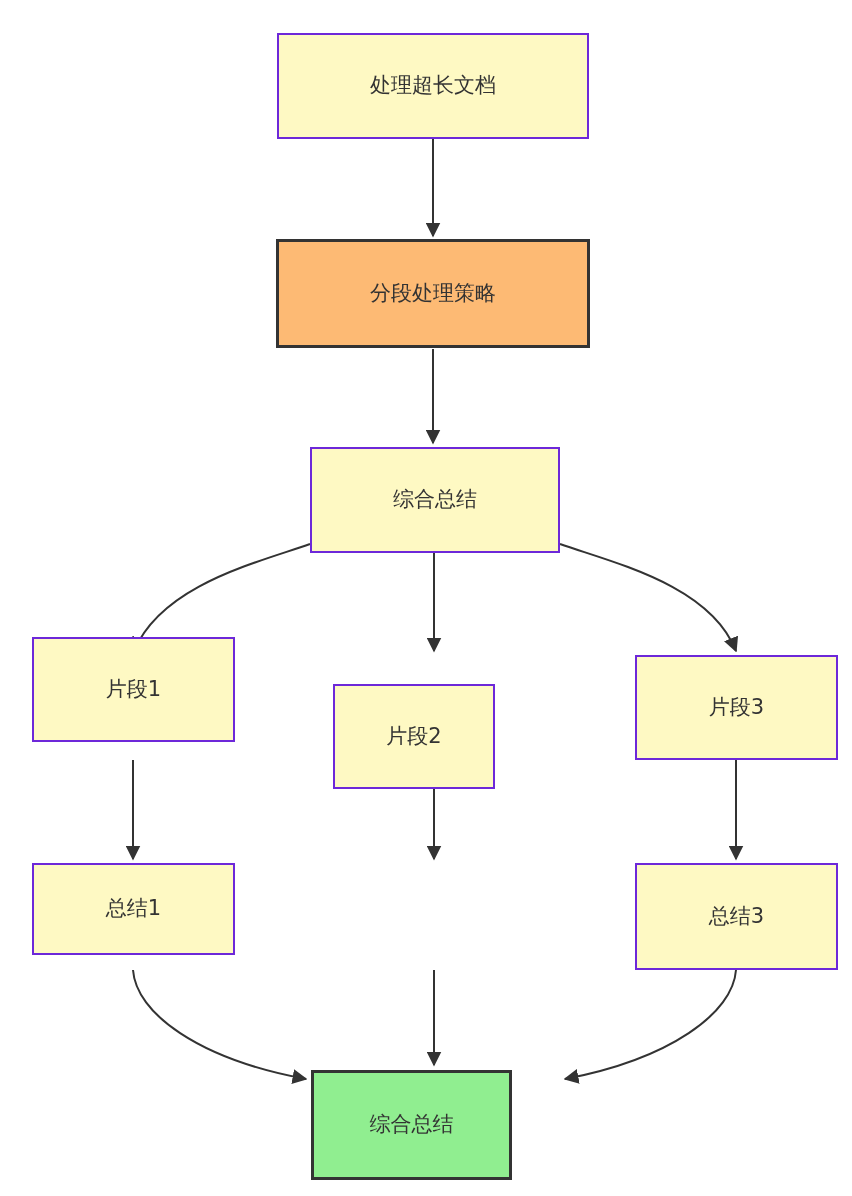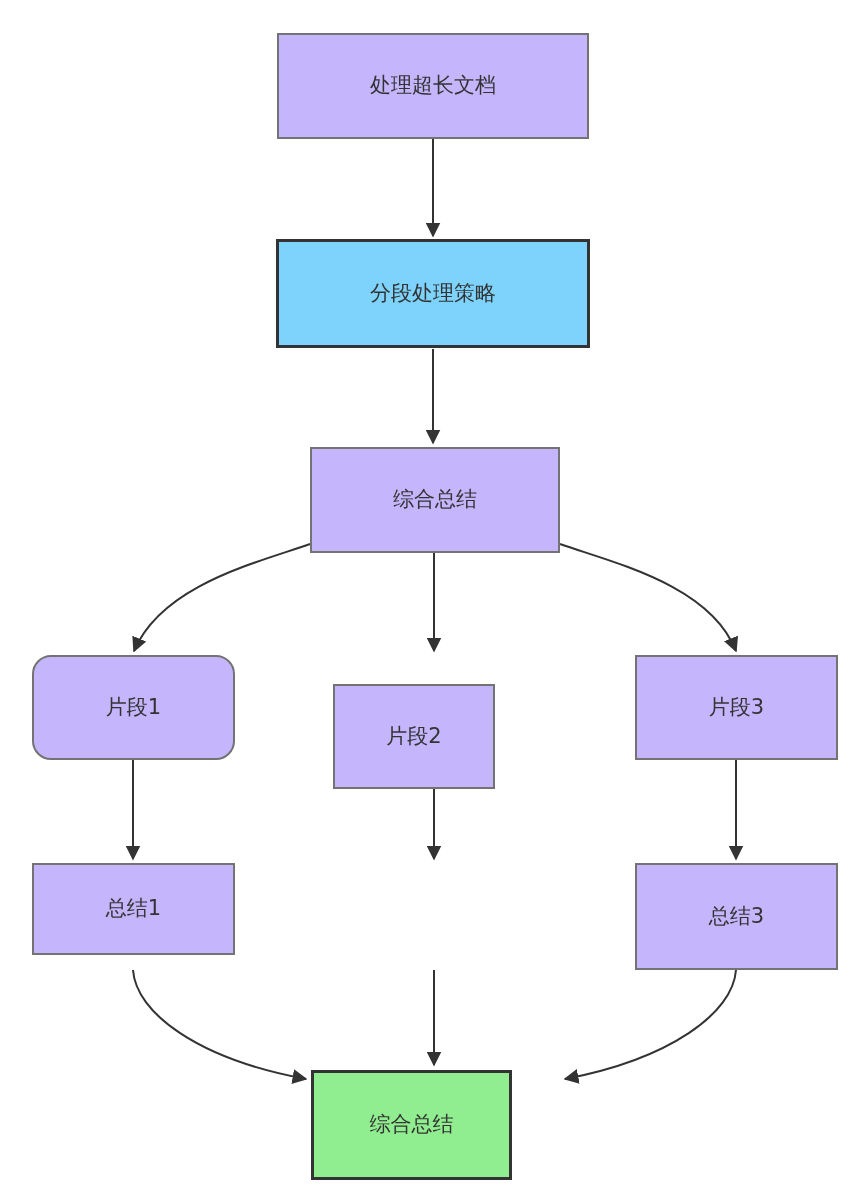--- a/index.html
+++ b/index.html
@@ -27,41 +27,41 @@
     fill: none;
     stroke: #333333;
     stroke-width: 2px;
   }
   .node {
     position: absolute;
     box-sizing: border-box;
     display: flex;
     align-items: center;
     justify-content: center;
-    background: #c4b5fd;
-    border: 2px solid #737373;
+    background: #fef9c3;
+    border: 2px solid #6d28d9;
     color: #333333;
     font-size: 21px;
     line-height: 1.3;
     text-align: center;
   }
   .node--highlight {
-    background: #7dd3fc;
+    background: #fdba74;
     border: 3.5px solid #333333;
     justify-content: center;
   }
   .node--success {
     background: #90EE90;
     border: 3.5px solid #333333;
   }
   
   #n-start    { left: 277px; top: 33px;   width: 312px; height: 106px; }
   #n-strategy { left: 276px; top: 239px;  width: 314px; height: 109px; }
   #n-original { left: 310px; top: 447px;  width: 250px; height: 106px; }
-  #n-seg1     { left: 32px;  top: 655px;  width: 203px; height: 105px; border-radius: 19px; }
+  #n-seg1     { left: 32px;  top: 637px;  width: 203px; height: 105px; }
   #n-seg2     { left: 333px; top: 655px;  width: 162px; height: 105px; margin-top: 29px; }
   #n-seg3     { left: 635px; top: 655px;  width: 203px; height: 105px; }
   #n-sum1     { left: 32px;  top: 863px;  width: 203px; height: 92px; }
   #n-sum2     { left: 333px; top: 863px;  width: 203px; height: 107px; }
   #n-sum3     { left: 635px; top: 863px;  width: 203px; height: 107px; }
   #n-final    { left: 311px; top: 1070px; width: 201px; height: 110px; }
 </style>
 </head>
 <body>
 

